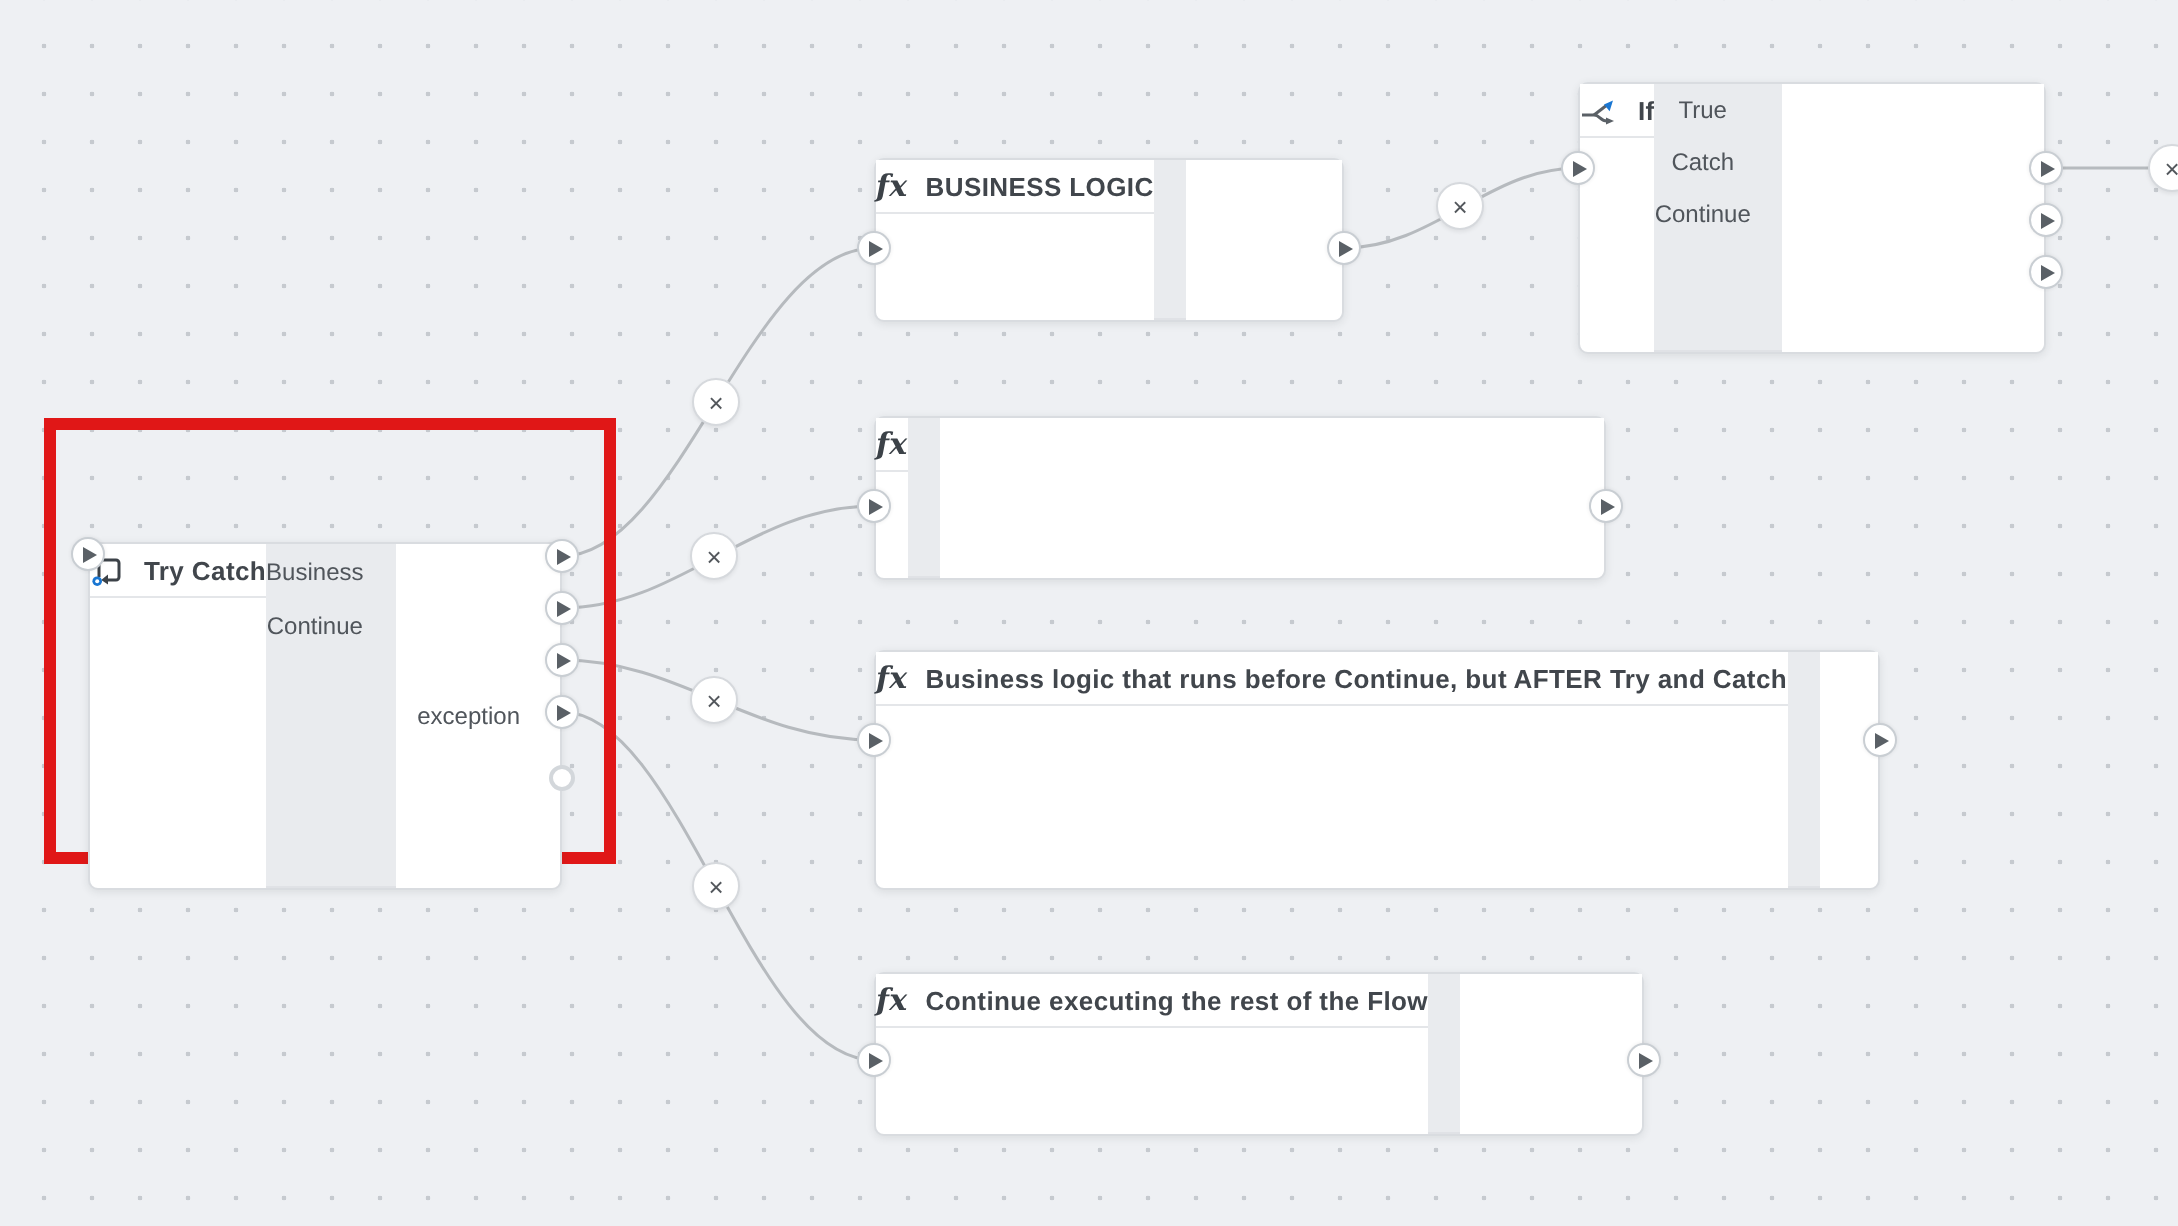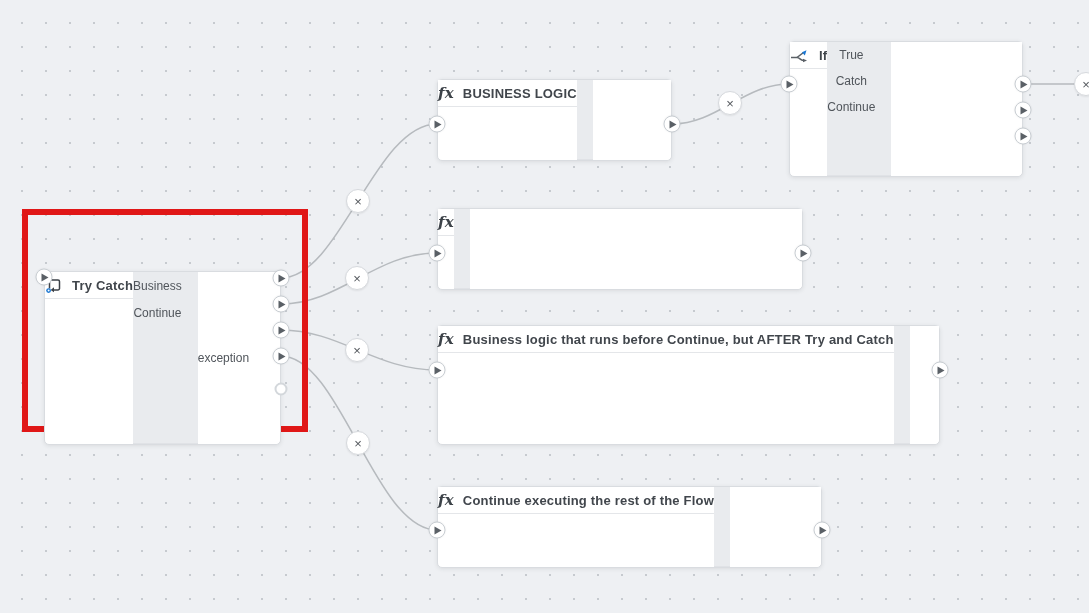--- a/index.html
+++ b/index.html
@@ -28,21 +28,21 @@
   .header{
     height:26px;flex:0 0 auto;display:flex;align-items:center;justify-content:center;
     gap:9px;background:#fff;border-bottom:1px solid #e4e6e9;
     font-size:13px;font-weight:700;color:#41464c;letter-spacing:.2px;
   }
   .body{background:#e9ebee;border-bottom:1px solid #e0e2e6;flex:0 0 auto;}
   .row{height:26px;display:flex;align-items:center;justify-content:center;
        padding-right:16px;font-size:12px;color:#50555b;}
   .node-trycatch .row{height:27px;}
   .footer{flex:1;background:#fff;border-radius:0 0 5px 5px;display:flex;
-          align-items:center;padding-right:20px;
+          align-items:center;justify-content:flex-end;padding-right:20px;
           font-size:12px;color:#50555b;}
 
   .fx{font-family:"DejaVu Serif", serif;font-style:italic;font-weight:700;
       font-size:15px;color:#3c4248;line-height:1;}
 
   .port{
     position:absolute;z-index:4;width:17px;height:17px;border-radius:50%;
     background:#fff;border:1px solid #c9ced3;box-sizing:border-box;
     transform:translate(-50%,-50%);display:flex;align-items:center;justify-content:center;
     box-shadow:0 0 2px rgba(0,0,0,.08);

